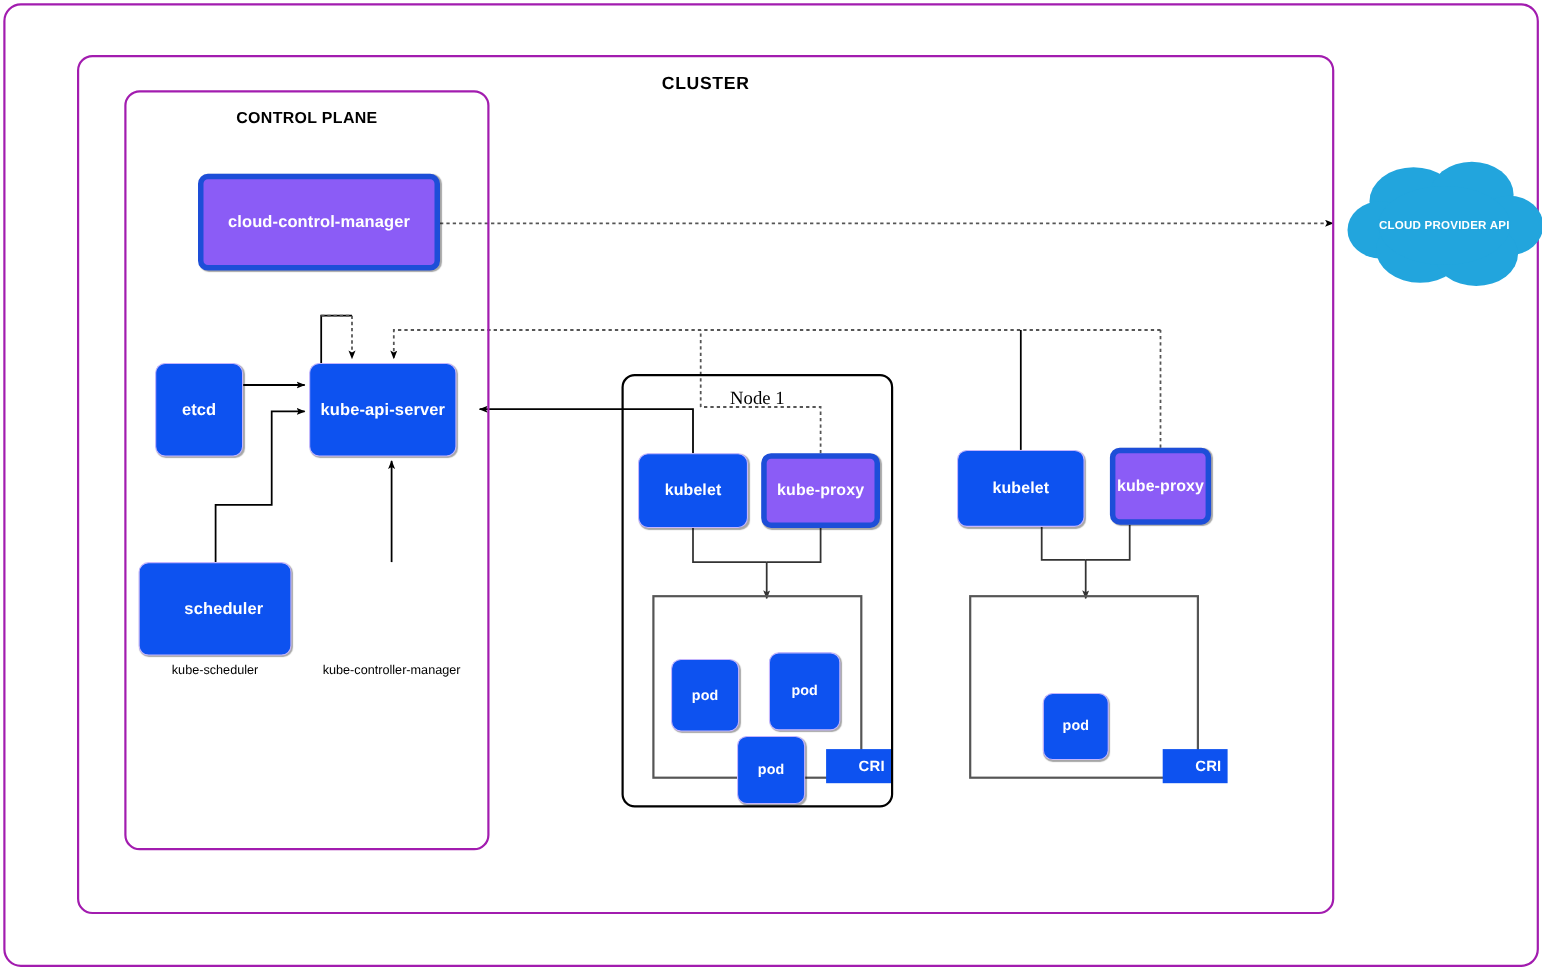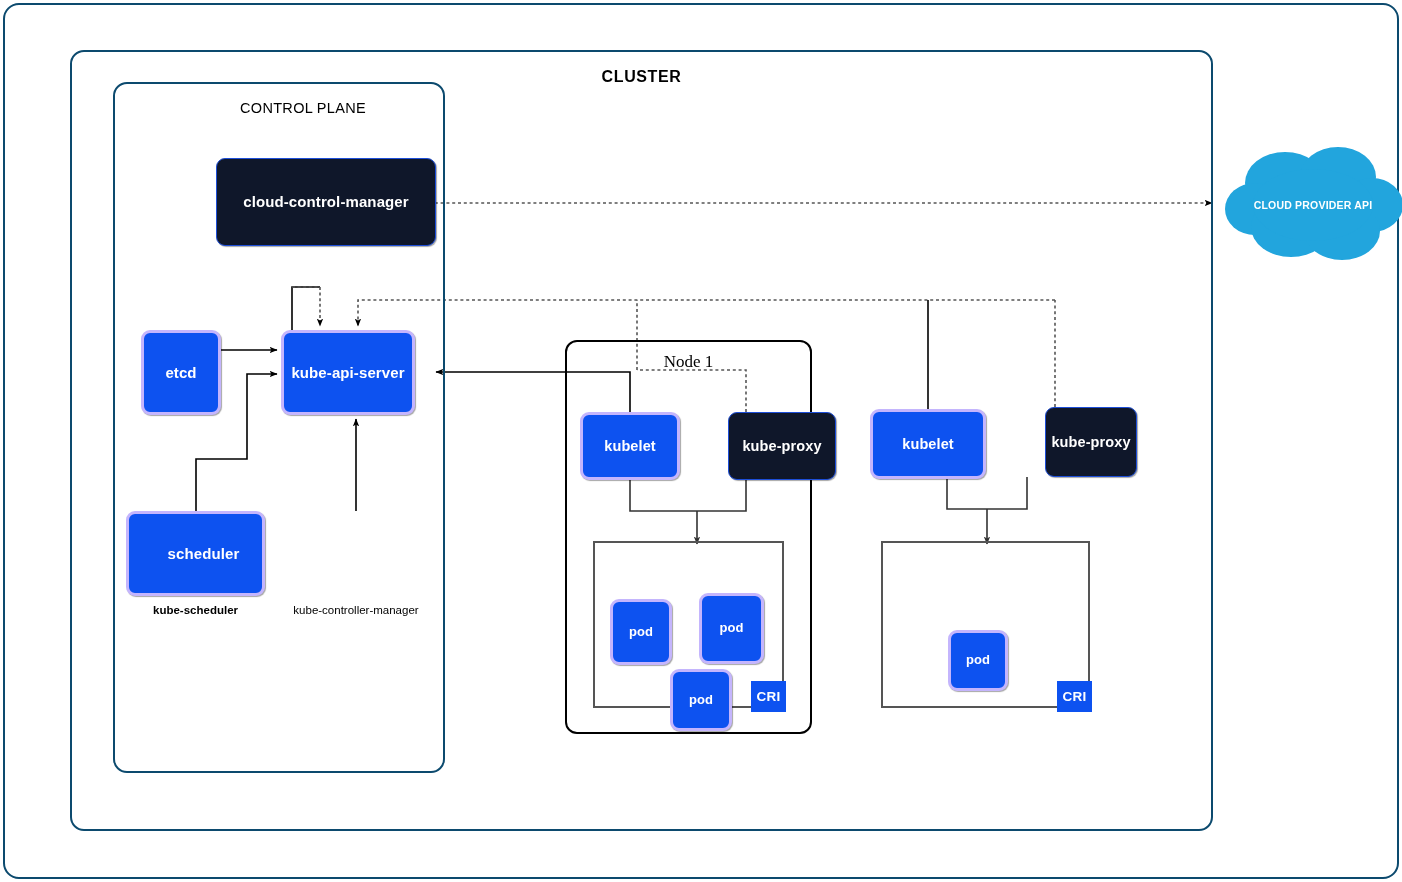--- a/index.html
+++ b/index.html
@@ -23,21 +23,21 @@
     left: 0;
     top: 0;
     width: 1402px;
     height: 882px;
     pointer-events: none;
   }
 
   
   .frame {
     position: absolute;
-    border: 2px solid #0c4a6e;
+    border: 2px solid #a21caf;
     border-radius: 14px;
     background: transparent;
     box-sizing: border-box;
   }
   .frame-outer  { left: 3px;   top: 3px;   width: 1396px; height: 876px; border-radius: 16px; }
   .frame-cluster{ left: 70px;  top: 50px;  width: 1143px; height: 781px; }
   .frame-cp     { left: 113px; top: 82px;  width: 332px;  height: 691px; }
 
   .frame-title {
     position: absolute;
@@ -48,23 +48,22 @@
   }
   .title-cluster {
     top: 16px;
     font-size: 16px;
     font-weight: bold;
     letter-spacing: 0.6px;
   }
   .title-cp {
     top: 16px;
     font-size: 14.5px;
-    font-weight: normal;
+    font-weight: bold;
     letter-spacing: 0.3px;
-    margin-left: 24px;
   }
 
   
   .node-frame {
     position: absolute;
     border: 2px solid #000000;
     border-radius: 12px;
     box-sizing: border-box;
     background: transparent;
   }
@@ -93,48 +92,48 @@
   .cri-badge {
     position: absolute;
     background: #0d52f0;
     color: #ffffff;
     font-size: 13.5px;
     font-weight: bold;
     display: flex;
     align-items: center;
     justify-content: center;
     letter-spacing: 0.2px;
+    padding-left: 24px;
   }
   .cri-badge-1 { left: 751px; top: 681px; width: 35px; height: 31px; }
   .cri-badge-2 { left: 1057px; top: 681px; width: 35px; height: 31px; }
 
   
   .comp {
     position: absolute;
     box-sizing: border-box;
     border-radius: 9px;
     display: flex;
     align-items: center;
     justify-content: center;
     text-align: center;
     color: #ffffff;
     font-weight: bold;
     line-height: 1.15;
     letter-spacing: 0.1px;
   }
   .comp-dark {
     background: #0d52f0;
-    border: 3px solid #c4b5fd;
+    border: 1px solid #c4b5fd;
     box-shadow: 1px 1px 1px rgba(0,0,0,0.35);
   }
   .comp-light {
-    background: #0f172a;
-    border: 1px solid #1d4ed8;
+    background: #8b5cf6;
+    border: 5px solid #1d4ed8;
     box-shadow: 1px 1px 1px rgba(0,0,0,0.35);
-    margin-left: 36px;
   }
 
   .b-ccm       { left: 180px; top: 158px; width: 220px; height: 88px;  font-size: 15px; }
   .b-etcd      { left: 141px; top: 330px; width: 80px;  height: 85px;  font-size: 15px; }
   .b-api       { left: 281px; top: 330px; width: 134px; height: 85px;  font-size: 15px; }
   .b-sched     { left: 126px; top: 511px; width: 139px; height: 85px;  font-size: 15px; padding-left: 16px; }
   .b-ctrl      { left: 280px; top: 511px; width: 152px; height: 85px;  font-size: 14px; }
 
   .b-kubelet1  { left: 580px; top: 412px; width: 100px; height: 68px;  font-size: 14.5px; }
   .b-proxy1    { left: 692px; top: 412px; width: 108px; height: 68px;  font-size: 14.5px; }
@@ -151,21 +150,21 @@
   .pod-2a { left: 948px; top: 594px; width: 60px; height: 61px; }
 
   
   .sublabel {
     position: absolute;
     font-size: 11.5px;
     color: #000000;
     text-align: center;
     white-space: nowrap;
   }
-  .sub-sched { left: 126px; top: 604px; width: 139px; font-weight: bold; }
+  .sub-sched { left: 126px; top: 604px; width: 139px; }
   .sub-ctrl  { left: 270px; top: 604px; width: 172px; }
 
   
   .cloud-wrap {
     position: absolute;
     left: 1222px;
     top: 143px;
     width: 182px;
     height: 132px;
   }

